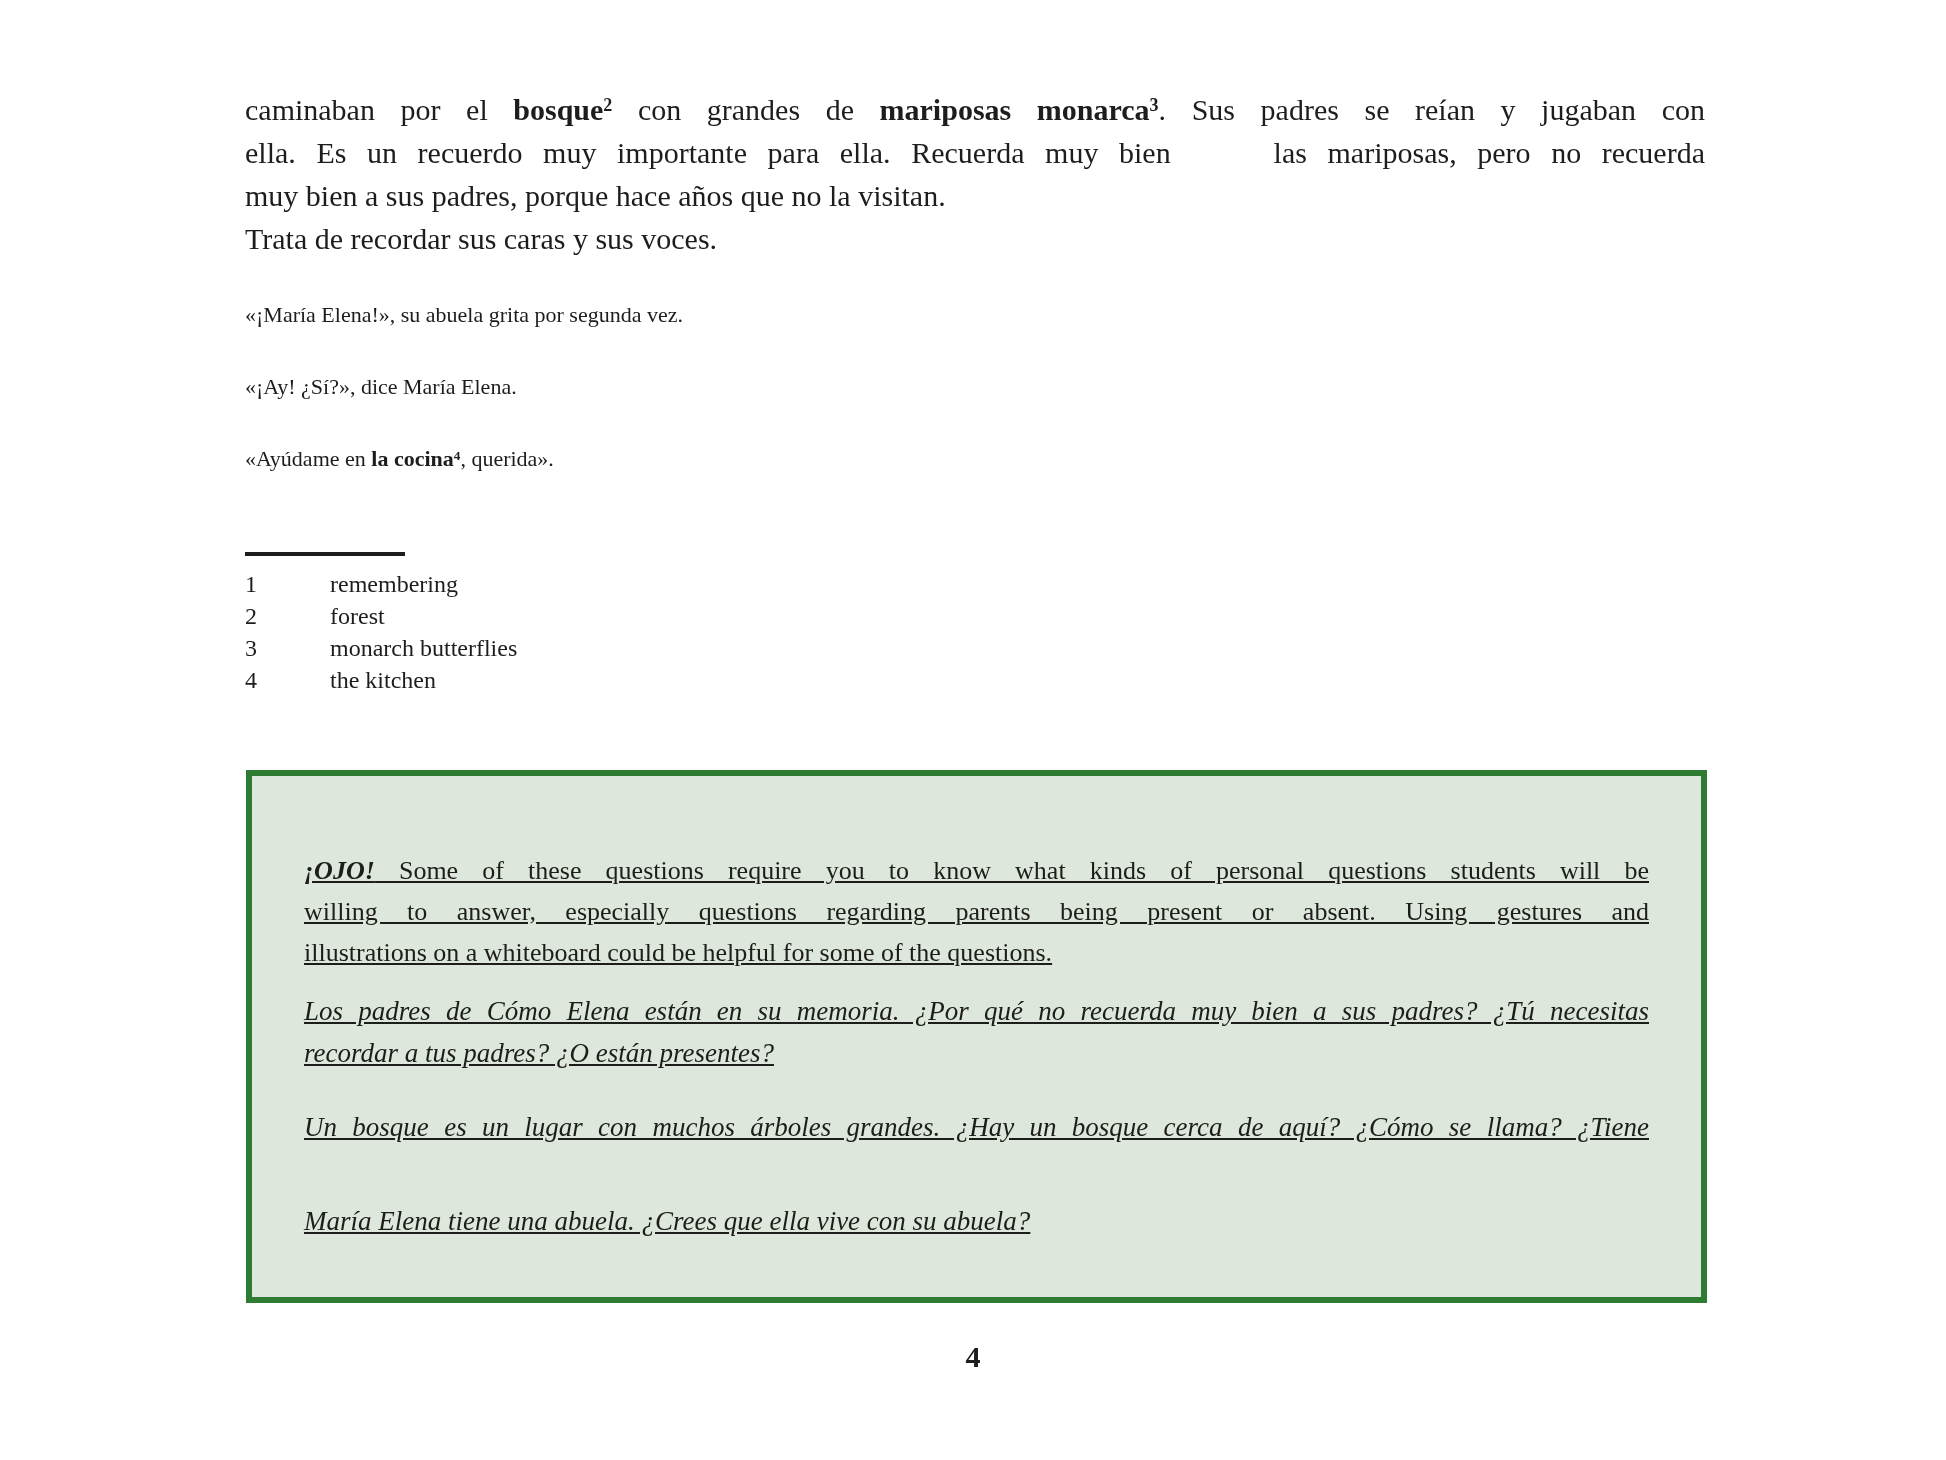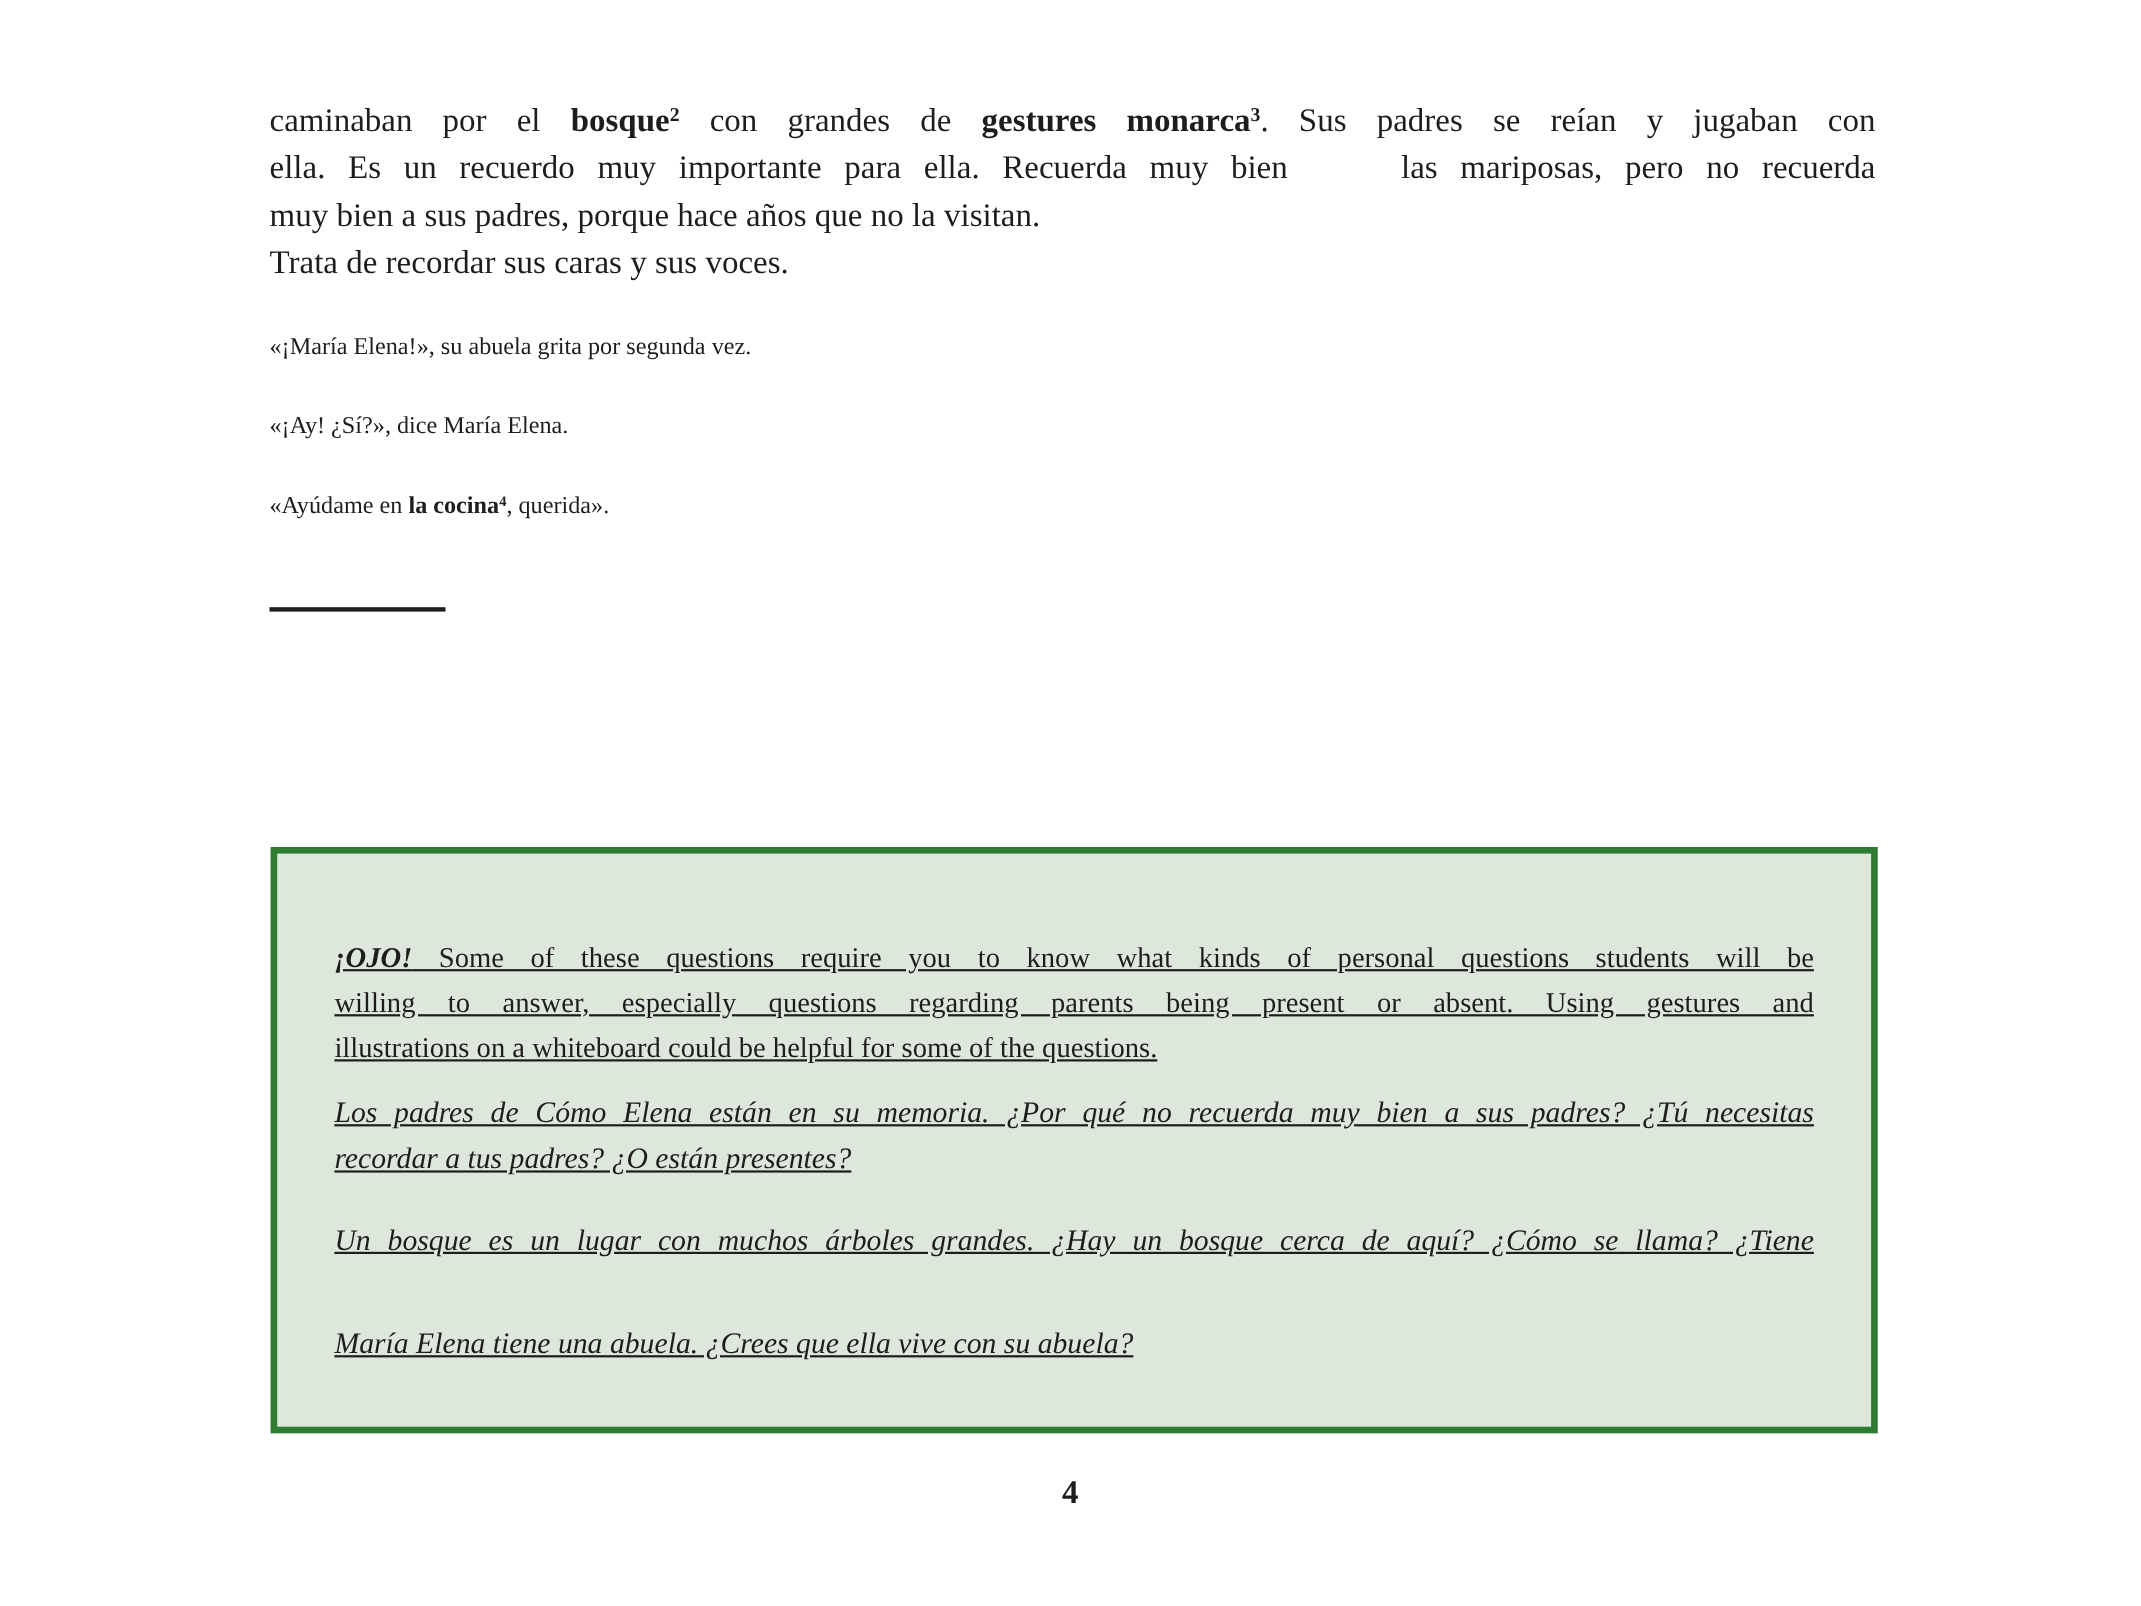--- a/index.html
+++ b/index.html
@@ -42,38 +42,44 @@
     font-size:30px;font-weight:bold;
   }
 </style>
 </head>
 <body>
 
 <div class="page">
 
   <div class="story">
     <div class="para main">
-        <div class="tline just"><span>caminaban por el </span><span class="b">bosque</span><span class="bsup">2</span><span> con grandes de </span><span class="b">gestures monarca</span><span class="bsup">3</span><span>. Sus padres se reían y jugaban con</span></div>
+        <div class="tline just"><span>caminaban por el </span><span class="b">bosque</span><span class="bsup">2</span><span> con grandes de </span><span class="b">mariposas monarca</span><span class="bsup">3</span><span>. Sus padres se reían y jugaban con</span></div>
         <div class="tline just"><span>ella. Es un recuerdo muy importante para ella. Recuerda muy bien &nbsp;&nbsp;&nbsp; las mariposas, pero no recuerda</span></div>
         <div class="tline"><span>muy bien a sus padres, porque hace años que no la visitan.</span></div>
         <div class="tline"><span>Trata de recordar sus caras y sus voces.</span></div>
       </div>
     <div class="para quote quote1">
         <div class="tline"><span>«¡María Elena!», su abuela grita por segunda vez.</span></div>
       </div>
     <div class="para quote">
         <div class="tline"><span>«¡Ay! ¿Sí?», dice María Elena.</span></div>
       </div>
     <div class="para quote">
         <div class="tline"><span>«Ayúdame en </span><span class="b">la cocina</span><span class="bsup">4</span><span>, querida».</span></div>
       </div>
   </div>
 
   <div class="fn-rule"></div>
 
+  <div class="footnotes">
+      <div class="tline"><span class="fnum">1</span><span>remembering</span></div>
+      <div class="tline"><span class="fnum">2</span><span>forest</span></div>
+      <div class="tline"><span class="fnum">3</span><span>monarch butterflies</span></div>
+      <div class="tline"><span class="fnum">4</span><span>the kitchen</span></div>
+    </div>
 
   <div class="ojo-box">
     <div class="note">
         <div class="tline just"><span class="bi">¡OJO!</span><span> Some of these questions require you to know what kinds of personal questions students will be</span></div>
         <div class="tline just"><span>willing to answer, especially questions regarding parents being present or absent. Using gestures and</span></div>
         <div class="tline"><span>illustrations on a whiteboard could be helpful for some of the questions.</span></div>
       </div>
     <div class="question q1">
         <div class="tline just"><span>Los padres de Cómo Elena están en su memoria. ¿Por qué no recuerda muy bien a sus padres? ¿Tú necesitas</span></div>
         <div class="tline"><span>recordar a tus padres? ¿O están presentes?</span></div>

